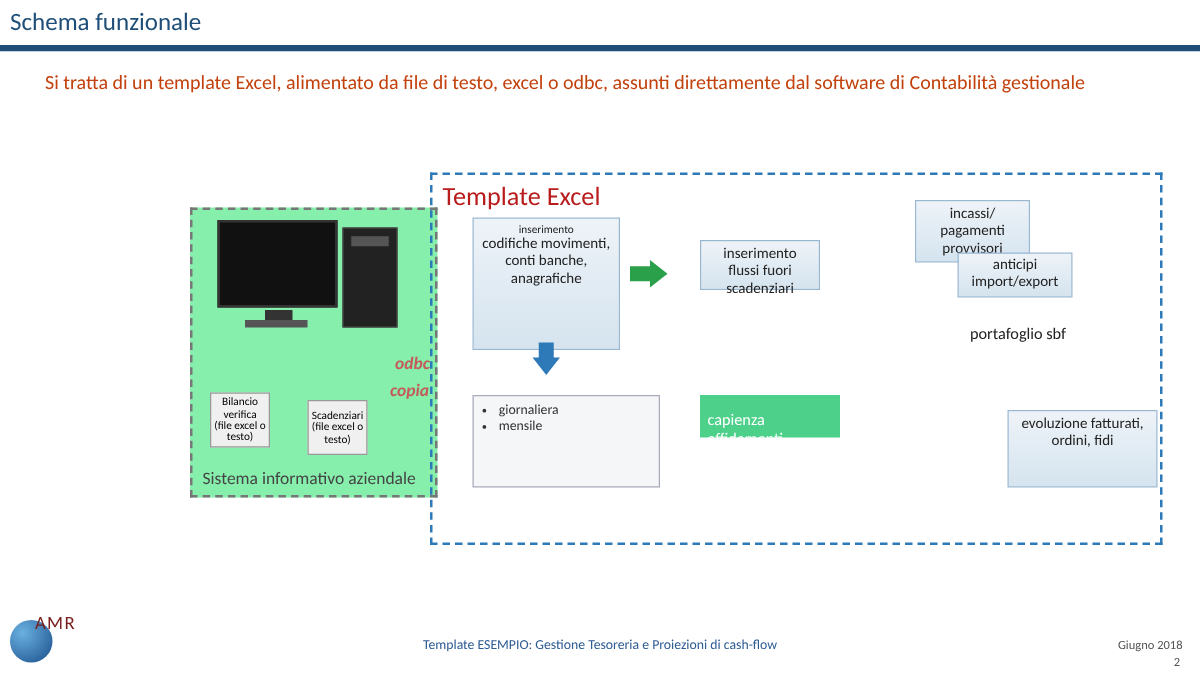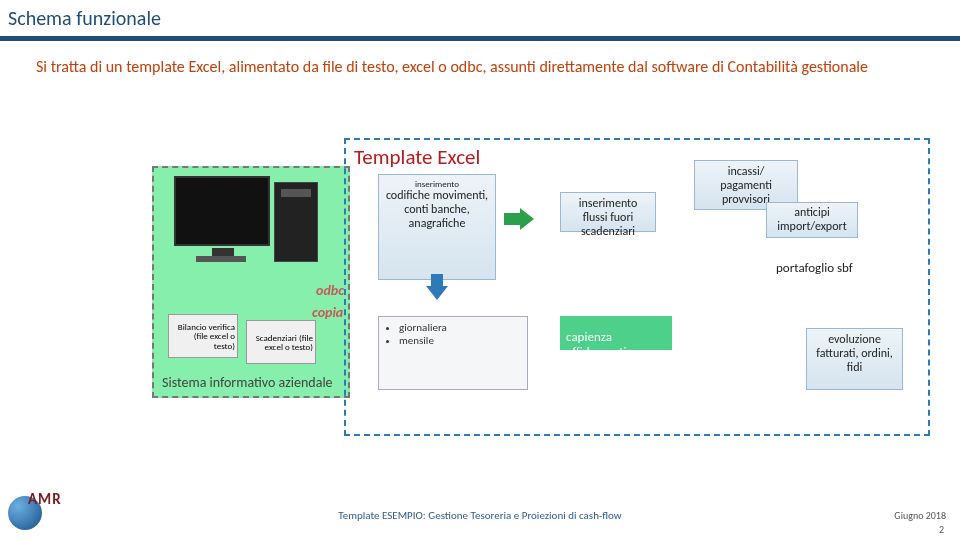--- a/index.html
+++ b/index.html
@@ -10,37 +10,37 @@
 .diagram{position:absolute;left:136px;top:138px;right:30px;height:298px}
 
 .sys-box{position:absolute;left:16px;top:28px;width:198px;height:232px;border:2px dashed #777;background:#86efac}
 .computer{position:absolute;left:20px;top:8px;width:156px;height:106px}
 .monitor{position:absolute;left:0;top:0;width:96px;height:70px;background:#111;border:2px solid #333}
 .monitor::after{content:"";position:absolute;left:36px;top:70px;width:22px;height:10px;background:#333}
 .mon-base{position:absolute;left:22px;top:80px;width:50px;height:6px;background:#555}
 .tower{position:absolute;left:100px;top:6px;width:44px;height:80px;background:#222;border:1px solid #444}
 .tower::before{content:"";position:absolute;top:6px;left:6px;right:6px;height:8px;background:#555}
 .odbc-label{position:absolute;right:4px;top:114px;font-style:italic;font-weight:700;color:#c55a5a;font-size:14px}
-.file-box{position:absolute;top:146px;width:70px;height:44px;border:1px solid #999;background:#f0f0f0;font-size:9px;text-align:right;padding:2px;line-height:1.05;display:flex;align-items:center;justify-content:center}
+.file-box{position:absolute;top:146px;width:48px;height:44px;border:1px solid #999;background:#f0f0f0;font-size:9px;text-align:center;padding:2px;line-height:1.05;display:flex;align-items:center;justify-content:center}
 .file1{left:14px}
 .file2{left:92px;top:152px}
 .sys-label{position:absolute;left:8px;bottom:6px;font-size:14px;color:#444;line-height:1.1}
 
 .tpl-box{position:absolute;left:208px;top:0;right:0;bottom:0;border:2px dashed #2e7ab8}
 .tpl-title{position:absolute;left:8px;top:4px;font-size:21px;font-weight:400;color:#b91c1c}
 .copia{position:absolute;left:-34px;top:164px;font-size:14px;font-style:italic;color:#c55a5a;font-weight:700}
 
 .step-box{position:absolute;background:linear-gradient(#eef3f8,#d5e4ef);border:1px solid #9bb8d3;font-size:12px;text-align:center;padding:4px 6px;line-height:1.15;color:#222}
 .step1{left:32px;top:34px;width:118px;height:106px}
 .step1 .small{font-size:9px}
 .step2{left:214px;top:52px;width:96px;height:40px}
-.step3{left:348px;top:20px;width:104px;height:50px}
+.step3{left:386px;top:20px;width:92px;height:50px}
 .step4{left:420px;top:62px;width:92px;height:36px;display:flex;align-items:center;justify-content:center}
 .step5{position:absolute;left:430px;top:120px;font-size:13px;color:#222}
-.step6{left:460px;top:188px;width:97px;height:62px}
+.step6{left:460px;top:188px;width:120px;height:62px}
 
 .proj-box{position:absolute;left:32px;top:176px;width:150px;height:74px;background:#f4f6f8;border:1px solid #aab}
 .proj-title{background:#4dd08a;color:#fff;font-size:13px;padding:2px 6px;line-height:1.1}
 .proj-list{font-size:11px;padding:4px 4px 4px 14px;color:#333}
 .proj-list li{list-style:disc;margin-left:6px}
 .cap-box{position:absolute;left:214px;top:176px;width:112px;height:34px;background:#4dd08a;color:#fff;font-size:13px;padding:14px 6px;line-height:1.15}
 
 .arrow-r{position:absolute;width:34px;height:22px}
 .arrow-r::before{content:"";position:absolute;left:0;top:5px;width:18px;height:12px;background:#2aa04a}
 .arrow-r::after{content:"";position:absolute;left:16px;top:0;border-left:14px solid #2aa04a;border-top:11px solid transparent;border-bottom:11px solid transparent}
@@ -49,21 +49,21 @@
 .arrow-d::before{content:"";position:absolute;top:0;left:5px;width:12px;height:14px;background:#2e7ab8}
 .arrow-d::after{content:"";position:absolute;top:12px;left:0;border-top:14px solid #2e7ab8;border-left:11px solid transparent;border-right:11px solid transparent}
 .ad1{left:80px;top:134px}
 
 .footer{position:absolute;bottom:18px;left:0;right:0;text-align:center;font-size:11px;color:#2e5c94}
 .footer-name{color:#2e5c94}
 .date{position:absolute;right:14px;bottom:18px;font-size:10px;color:#555}
 .pagenum{position:absolute;right:16px;bottom:4px;font-size:10px;color:#555}
 .logo{position:absolute;left:8px;bottom:10px;width:60px;height:40px}
 .globe{position:absolute;left:0;bottom:0;width:34px;height:34px;border-radius:50%;background:radial-gradient(circle at 30% 30%,#6ab0e0,#1a4e8a)}
-.amr{position:absolute;left:20px;top:0;font-family:Georgia,serif;font-size:15px;color:#7a1d1d;font-weight:700;letter-spacing:1px}
+.amr{position:absolute;left:20px;top:0;font-family:Georgia,serif;font-size:15px;color:#7a1d1d;font-weight:400;letter-spacing:1px}
 </style>
 </head>
 <body>
 
 <div class="slide-title">Schema funzionale</div>
 <div class="title-underline"></div>
 <div class="desc">Si tratta di un template Excel, alimentato da file di testo, excel o odbc, assunti direttamente dal software di Contabilità gestionale</div>
 
 <div class="diagram">
 

